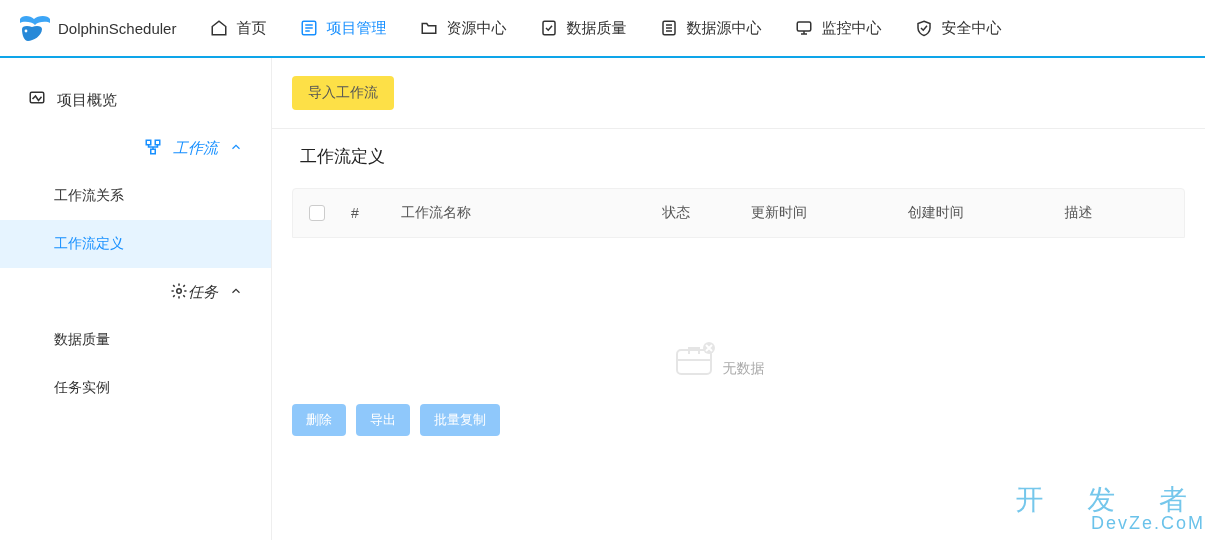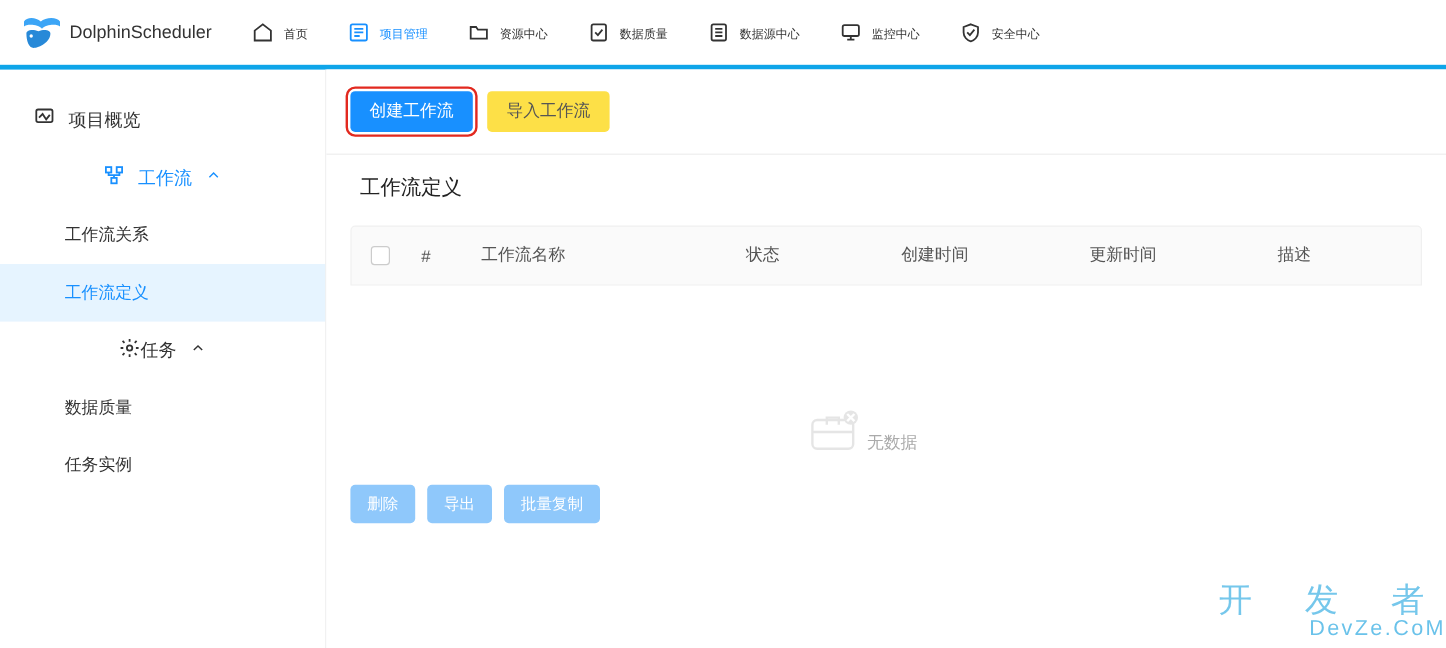--- a/index.html
+++ b/index.html
@@ -1,45 +1,45 @@
 <!DOCTYPE html>
 <html><head>
 <meta charset="utf-8">
 <style>
 * { box-sizing: border-box; margin: 0; padding: 0; }
 body { font-family: -apple-system, BlinkMacSystemFont, "Segoe UI", "PingFang SC", "Microsoft YaHei", sans-serif; font-size: 14px; color: #333; background: #fff; width: 1205px; height: 540px; overflow: hidden; position: relative; }
-.topnav { height: 58px; display: flex; align-items: center; padding: 0 18px; border-bottom: 4px solid #0ea5e9; gap: 34px; }
+.topnav { height: 58px; display: flex; align-items: center; padding: 0 18px; border-bottom: 2px solid #0ea5e9; gap: 34px; }
 .brand { display: flex; align-items: center; gap: 6px; }
 .brand-text { font-size: 15px; color: #333; }
-.nav-item { display: flex; align-items: flex-end; gap: 8px; color: #333; cursor: pointer; font-size: 10px; }
+.nav-item { display: flex; align-items: flex-start; gap: 8px; color: #333; cursor: pointer; font-size: 15px; }
 .nav-item.active { color: #1890ff; }
 .nav-icon { width: 18px; height: 18px; display: inline-flex; align-items: center; justify-content: center; }
 .layout { display: flex; height: calc(100% - 58px); }
 .sidebar { width: 272px; border-right: 1px solid #eee; padding-top: 18px; }
 .side-item { display: flex; align-items: center; gap: 11px; height: 48px; padding: 0 28px; cursor: pointer; color: #333; position: relative; font-size: 15px; }
-.side-item.expandable { justify-content: center; }
+.side-item.expandable { justify-content: flex-end; font-style: italic; }
 .side-sub { height: 48px; display: flex; align-items: center; padding-left: 54px; cursor: pointer; color: #333; font-size: 14px; }
 .side-sub.active { background: #e6f4ff; color: #1890ff; }
 .side-item.active-group { color: #1890ff; }
 .chevron { width: 14px; height: 14px; }
 .main { flex: 1; background: #f5f7fa; padding: 0; position: relative; }
 .content-card { background: #fff; margin: 0; min-height: 100%; padding: 18px 0 0 0; }
 .toolbar { display: flex; gap: 12px; padding: 0 20px 18px 20px; }
 .btn { height: 34px; padding: 0 16px; border-radius: 4px; border: none; cursor: pointer; font-size: 14px; display: inline-flex; align-items: center; }
 .btn-primary { background: #1890ff; color: #fff; }
 .btn-primary.highlight { outline: 2px solid #e2291f; outline-offset: 2px; }
 .btn-default { background: #fde047; color: #555; }
 .section-title { font-size: 17px; padding: 16px 28px 20px 28px; color: #222; }
 .table-wrap { padding: 0 20px; }
 .thead { display: flex; align-items: center; height: 50px; background: #fafafa; border: 1px solid #f0f0f0; border-radius: 4px 4px 0 0; color: #555; }
 .th { padding: 0 10px; }
 .th.chk { width: 48px; display: flex; justify-content: center; }
 .th.idx { width: 50px; text-align: left; }
 .th.name { flex: 2.2; }
-.th.status { flex: 1.2; }
+.th.status { flex: 1.2; text-align: center; }
 .th.ctime { flex: 1.5; }
 .th.utime { flex: 1.5; }
 .th.desc { flex: 1.2; text-align: left; }
 .checkbox { width: 16px; height: 16px; border: 1px solid #ccc; border-radius: 3px; background: #fff; }
 .empty { height: 140px; display: flex; flex-direction: row; align-items: flex-end; justify-content: center; padding-right: 40px; color: #aaa; gap: 8px; }
 .empty-icon { width: 42px; height: 38px; opacity: 0.45; position: relative; }
 .footer-actions { display: flex; gap: 10px; padding: 10px 20px 18px 20px; }
 .btn-light { background: #8fc8fb; color: #fff; height: 32px; padding: 0 14px; border-radius: 4px; border: none; font-size: 13px; cursor: pointer; margin-top: 16px; }
 .watermark { position: absolute; right: 0; bottom: 6px; text-align: right; pointer-events: none; }
 .wm1 { color: #1ba2df; font-size: 28px; letter-spacing: 18px; font-weight: 400; opacity: 0.6; }
@@ -194,36 +194,35 @@
       </div>
     <div class="side-sub">
         <span>任务实例</span>
       </div>
   </div>
 
   <div class="main">
     <div class="main-inner">
       <div class="content-card">
         <div class="toolbar">
-          <button class="btn btn-primary highlight">创建工作流</button>
           <button class="btn btn-default">导入工作流</button>
         </div>
         <div class="divider"></div>
         <div class="section-title">工作流定义</div>
 
         <div class="table-wrap">
           <div class="thead">
             <div class="th chk">
                 <span class="checkbox"></span>
               </div>
             <div class="th idx">#</div>
             <div class="th name">工作流名称</div>
             <div class="th status">状态</div>
+            <div class="th utime">更新时间</div>
             <div class="th ctime">创建时间</div>
-            <div class="th utime">更新时间</div>
             <div class="th desc">描述</div>
           </div>
           <div class="empty">
             <span class="empty-icon">
               <svg viewBox="0 0 42 38" width="42" height="38">
                   <rect x="4" y="10" width="34" height="24" rx="4" fill="none" stroke="#c7c7c7" stroke-width="2"></rect>
                   <path d="M4 20 h34" stroke="#c7c7c7" stroke-width="2"></path>
                   <path d="M16 14 v-6 h10 v6" stroke="#c7c7c7" stroke-width="2" fill="none"></path>
                   <circle cx="36" cy="8" r="6" fill="#c7c7c7"></circle>
                   <path d="M33 5 l6 6 M39 5 l-6 6" stroke="#fff" stroke-width="2"></path>

